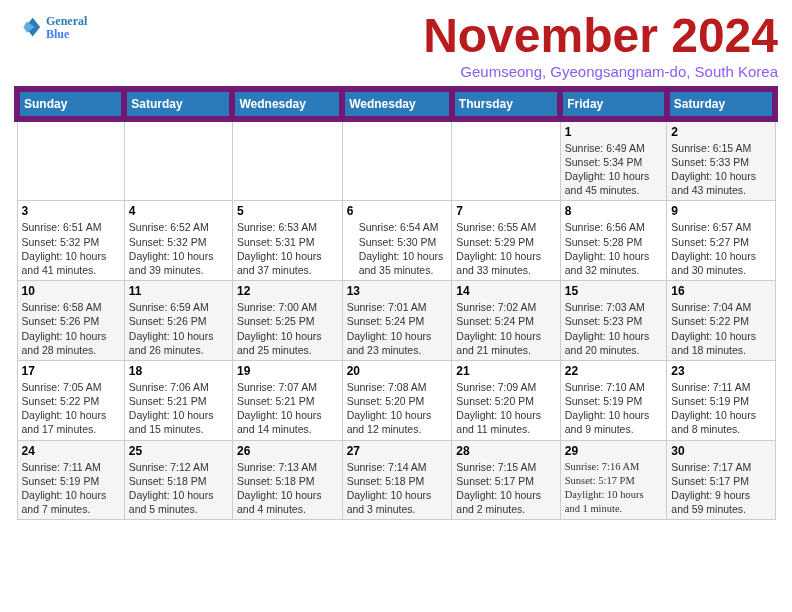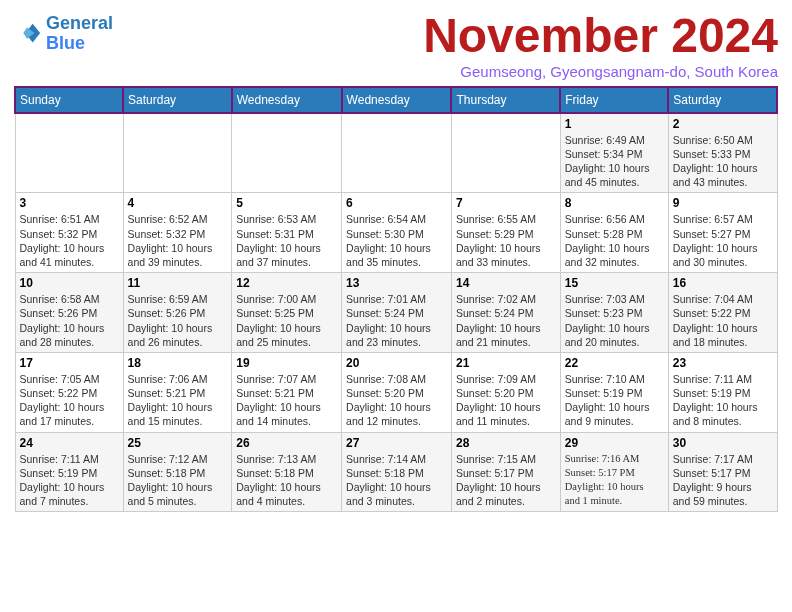--- a/index.html
+++ b/index.html
@@ -19,24 +19,25 @@
       align-items: flex-start;
       justify-content: space-between;
       margin-bottom: 2px;
     }
     .logo {
       display: flex;
       align-items: center;
       margin-top: 4px;
     }
     .logo-text {
-      font-size: 18px;
+      font-size: 12px;
       font-weight: bold;
       color: #333;
       line-height: 1.1;
+      font-family: Liberation Serif, serif;
     }
     .logo-text span {
       color: #2b7bba;
     }
     .logo-icon {
       width: 28px;
       height: 28px;
       margin-right: 4px;
     }
     .title-block {
@@ -58,22 +59,22 @@
       border-collapse: collapse;
       margin-top: 6px;
       font-size: 11px;
     }
     .calendar-table thead th {
       background: #2b7bba;
       color: #fff;
       padding: 5px 4px;
       text-align: left;
       font-size: 12px;
-      font-weight: normal;
-      border: 2px solid #701a75;
+      font-weight: bold;
+      border: 6px solid #701a75;
     }
     .calendar-table tbody td {
       border: 1px solid #ccc;
       padding: 3px 4px;
       vertical-align: top;
       width: 113px;
       height: 76px;
       background: #fff;
     }
     .calendar-table tbody tr:nth-child(odd) td {
@@ -139,21 +140,21 @@
           <td class="empty-cell"></td>
           <td>
             <div class="day-number">1</div>
             <div class="day-info" style="white-space: pre-line;">Sunrise: 6:49 AM
 Sunset: 5:34 PM
 Daylight: 10 hours
 and 45 minutes.</div>
           </td>
           <td>
             <div class="day-number">2</div>
-            <div class="day-info" style="white-space: pre-line;">Sunrise: 6:50 AM
+            <div class="day-info" style="white-space: pre-line;">Sunrise: 6:15 AM
 Sunset: 5:33 PM
 Daylight: 10 hours
 and 43 minutes.</div>
           </td>
         </tr>
         <tr>
           <td>
             <div class="day-number">3</div>
             <div class="day-info" style="white-space: pre-line;">Sunrise: 6:51 AM
 Sunset: 5:32 PM
@@ -169,21 +170,21 @@
           </td>
           <td>
             <div class="day-number">5</div>
             <div class="day-info" style="white-space: pre-line;">Sunrise: 6:53 AM
 Sunset: 5:31 PM
 Daylight: 10 hours
 and 37 minutes.</div>
           </td>
           <td>
             <div class="day-number">6</div>
-            <div class="day-info" style="white-space: pre-line;">Sunrise: 6:54 AM
+            <div class="day-info" style="white-space: pre-line; margin-left: 12px;">Sunrise: 6:54 AM
 Sunset: 5:30 PM
 Daylight: 10 hours
 and 35 minutes.</div>
           </td>
           <td>
             <div class="day-number">7</div>
             <div class="day-info" style="white-space: pre-line;">Sunrise: 6:55 AM
 Sunset: 5:29 PM
 Daylight: 10 hours
 and 33 minutes.</div>

